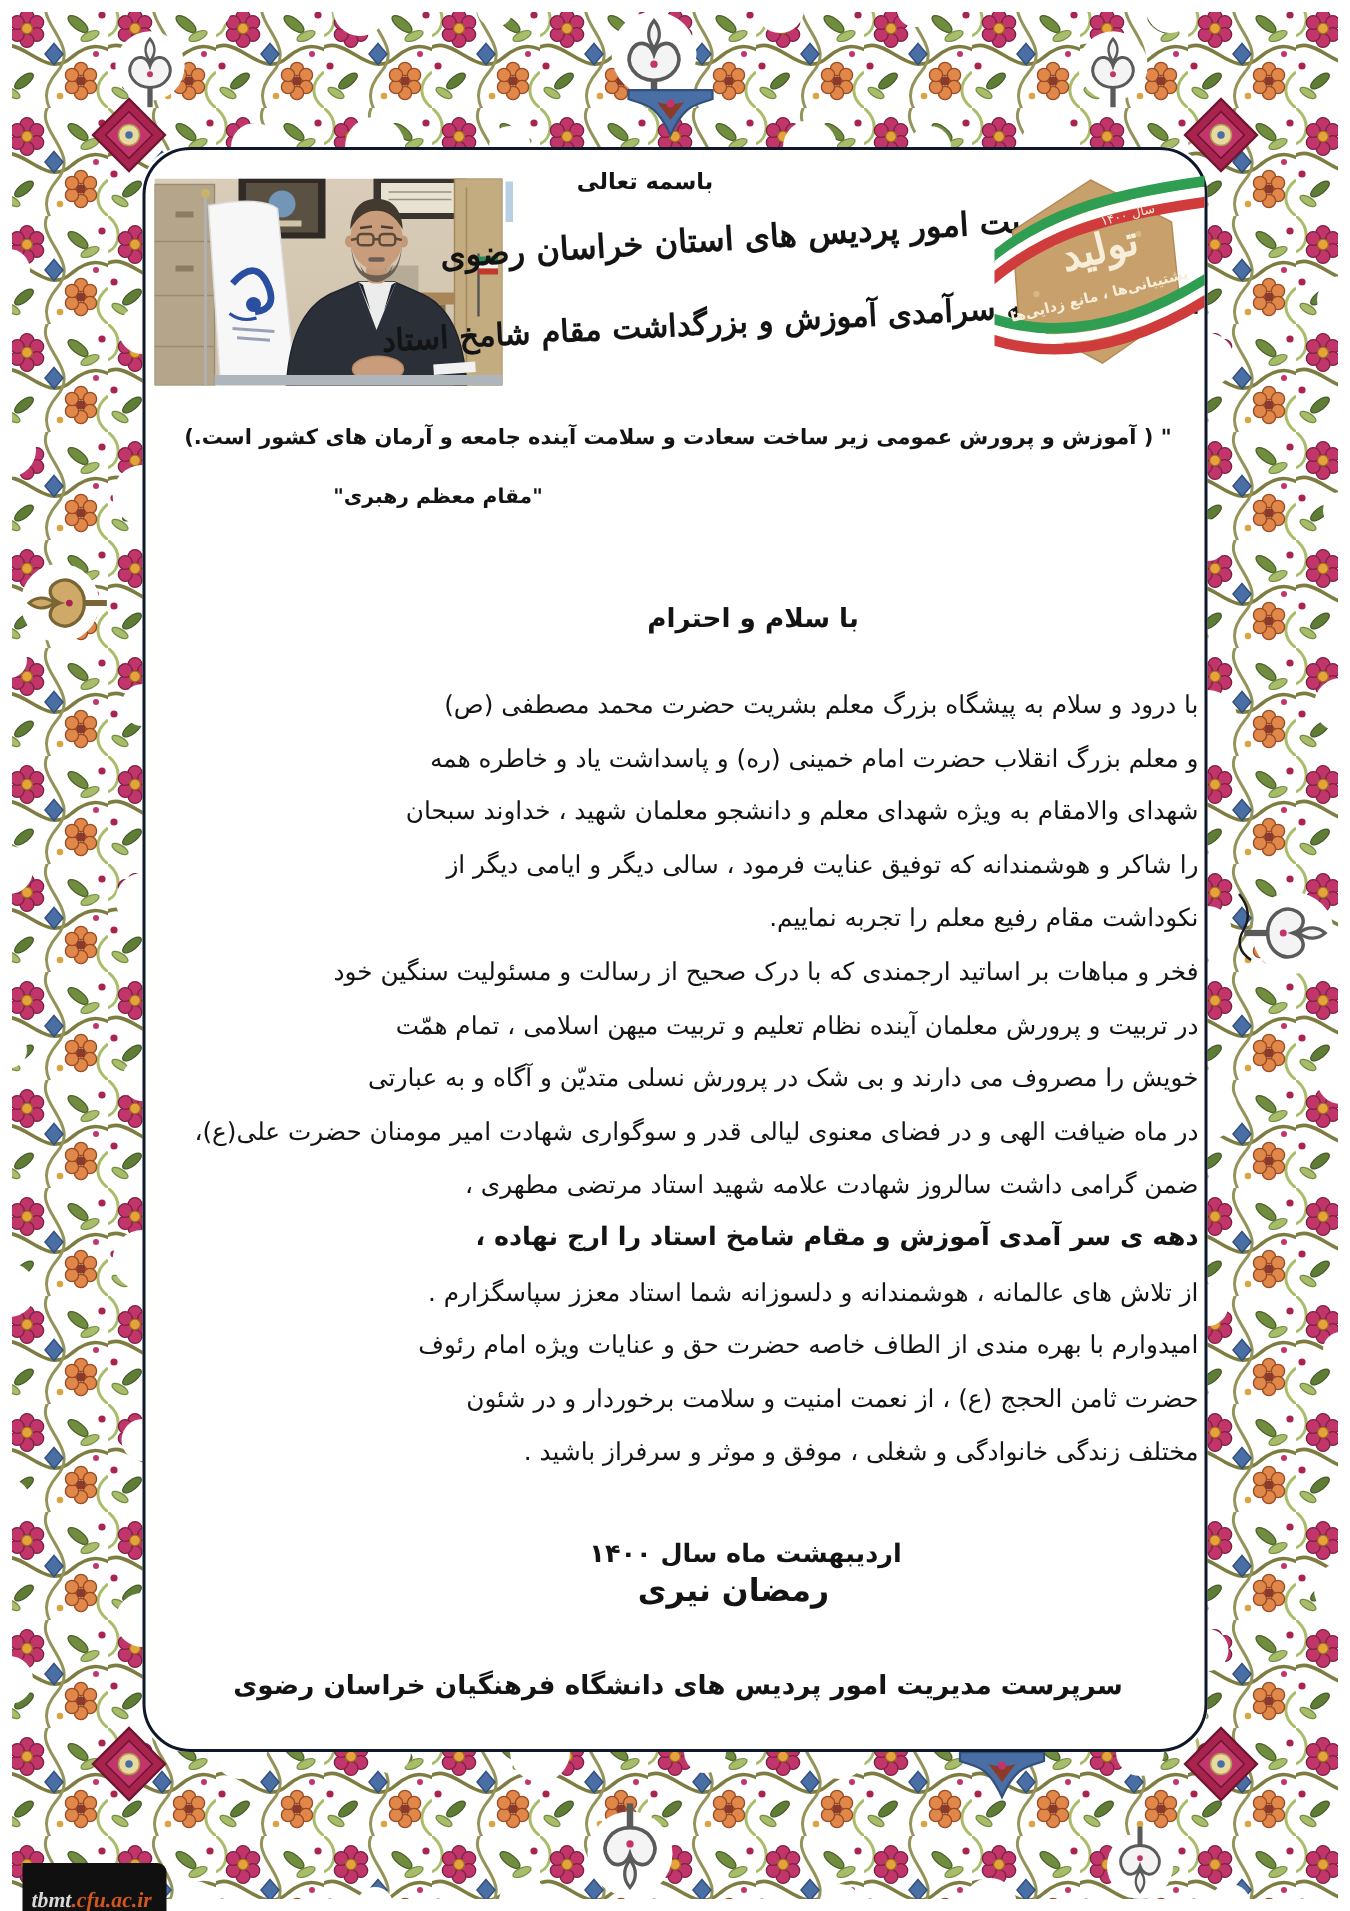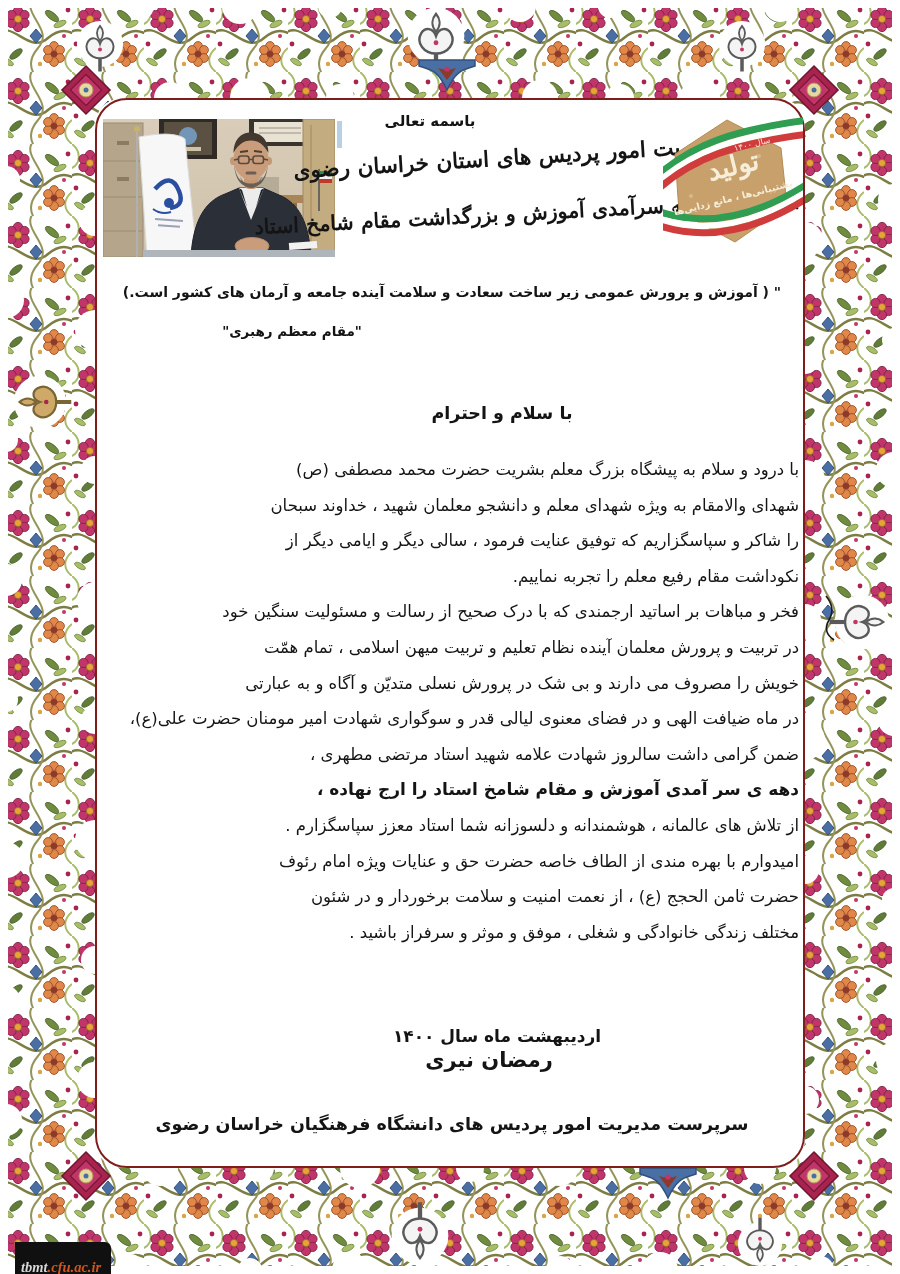--- a/index.html
+++ b/index.html
@@ -1,20 +1,20 @@
 <!DOCTYPE html>
 <html lang="fa"><head>
 <meta charset="utf-8">
 <style>
   html,body{margin:0;padding:0;background:#fff;}
   #page{position:relative;width:900px;height:1274px;background:#fff;overflow:hidden;
         font-family:"DejaVu Sans","Liberation Sans",sans-serif;}
   #border-svg{position:absolute;left:0;top:0;z-index:1;}
   #panel{position:absolute;left:95px;top:98px;width:710px;height:1070px;background:#fff;
-         border:2px solid #7f1d1d;border-radius:32px;z-index:2;box-sizing:border-box;}
+         border:2px solid #0f172a;border-radius:32px;z-index:2;box-sizing:border-box;}
   .abs{position:absolute;}
   .rtl{direction:rtl;unicode-bidi:isolate;}
   .nowrap{white-space:nowrap;}
   .center{text-align:center;}
   .ink{color:#141414;}
   
   #photo-wrap{left:6px;top:19px;width:232px;height:138px;}
   #scroll-sliver{left:240px;top:21px;width:5px;height:27px;background:#b9cfe3;}
   #bismillah{left:0;right:40px;top:12px;font-size:15px;font-weight:bold;}
   .callig{font-weight:bold;font-family:"DejaVu Serif","Liberation Serif",serif;}
@@ -314,22 +314,23 @@
       <div class="logo-txt rtl nowrap" id="logo-sub">پشتیبانی‌ها ، مانع زدایی‌ها</div>
     </div>
 
     <div class="abs center ink rtl nowrap" id="quote">" ( آموزش و پرورش عمومی زیر ساخت سعادت و سلامت آینده جامعه و آرمان های کشور است.)</div>
     <div class="abs center ink rtl nowrap" id="attribution">"مقام معظم رهبری"</div>
 
     <div class="abs center ink rtl nowrap salut" id="sal2">با سلام و احترام</div>
 
     <div class="abs ink rtl" id="body-block">
       <div class="bline">با درود و سلام به پیشگاه بزرگ معلم بشریت حضرت محمد مصطفی (ص)</div>
+      <div class="bline">و معلم بزرگ انقلاب حضرت امام خمینی (ره) و پاسداشت یاد و خاطره همه</div>
       <div class="bline">شهدای والامقام به ویژه شهدای معلم و دانشجو معلمان شهید ، خداوند سبحان</div>
-      <div class="bline">را شاکر و سپاسگزاریم که توفیق عنایت فرمود ، سالی دیگر و ایامی دیگر از</div>
+      <div class="bline">را شاکر و هوشمندانه که توفیق عنایت فرمود ، سالی دیگر و ایامی دیگر از</div>
       <div class="bline">نکوداشت مقام رفیع معلم را تجربه نماییم.</div>
       <div class="bline">فخر و مباهات بر اساتید ارجمندی که با درک صحیح از رسالت و مسئولیت سنگین خود</div>
       <div class="bline">در تربیت و پرورش معلمان آینده نظام تعلیم و تربیت میهن اسلامی ، تمام همّت</div>
       <div class="bline">خویش را مصروف می دارند و بی شک در پرورش نسلی متدیّن و آگاه و به عبارتی</div>
       <div class="bline">در ماه ضیافت الهی و در فضای معنوی لیالی قدر و سوگواری شهادت امیر مومنان حضرت علی(ع)،</div>
       <div class="bline">ضمن گرامی داشت سالروز شهادت علامه شهید استاد مرتضی مطهری ،</div>
       <div class="bline bold-line">دهه ی سر آمدی آموزش و مقام شامخ استاد را ارج نهاده ،</div>
       <div class="bline">از تلاش های عالمانه ، هوشمندانه و دلسوزانه شما استاد معزز سپاسگزارم .</div>
       <div class="bline">امیدوارم با بهره مندی از الطاف خاصه حضرت حق و عنایات ویژه امام رئوف</div>
       <div class="bline">حضرت ثامن الحجج (ع) ، از نعمت امنیت و سلامت برخوردار و در شئون</div>

